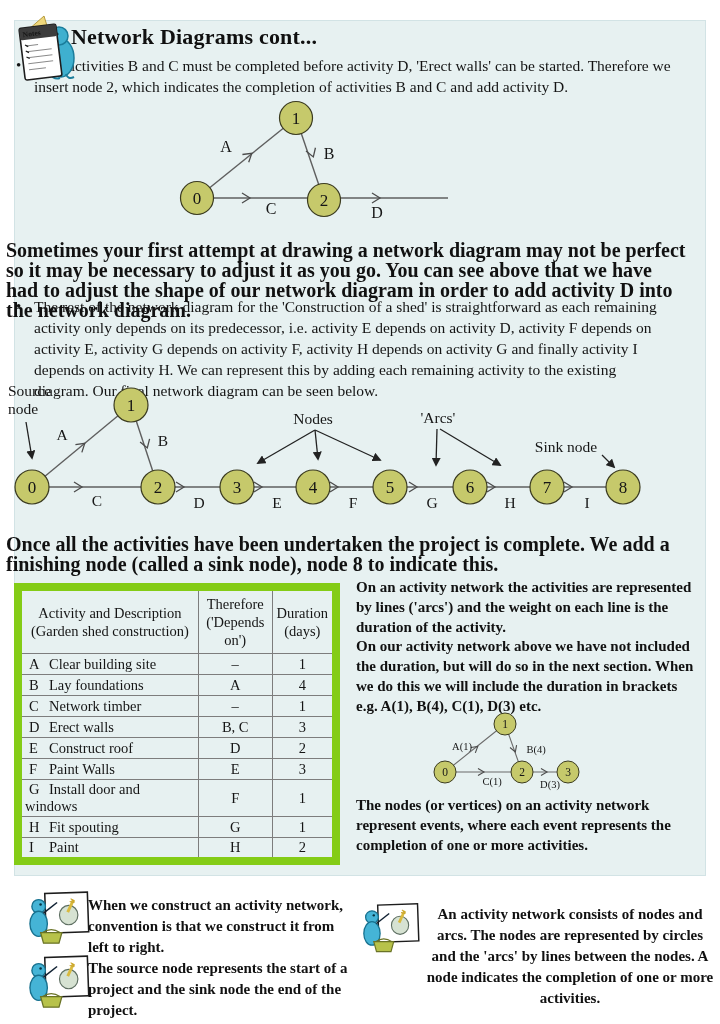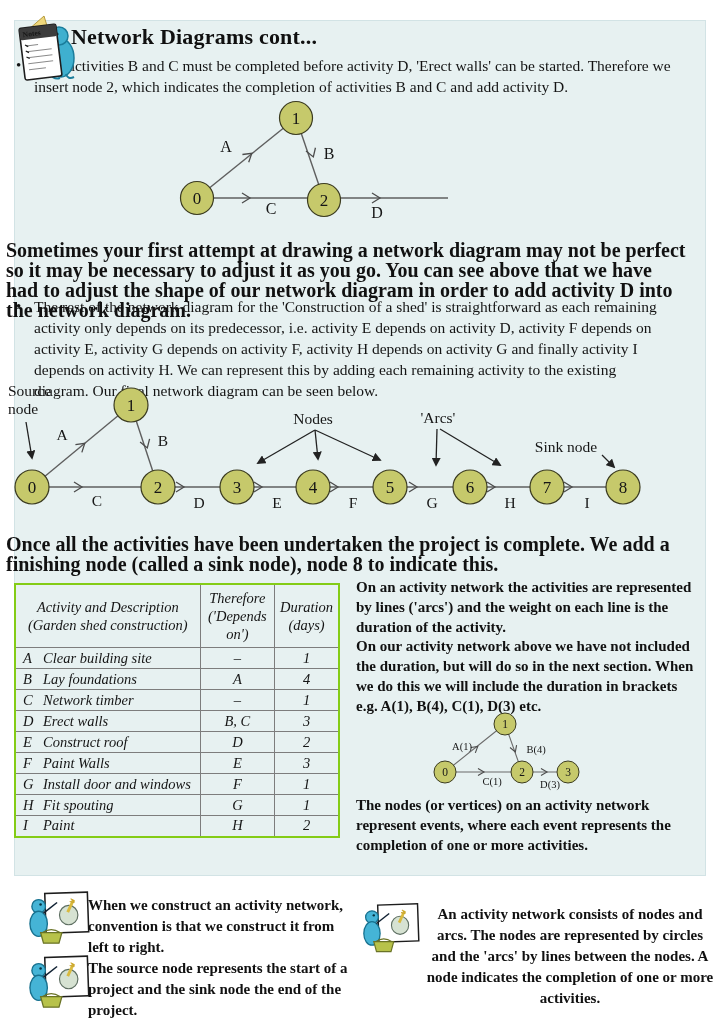--- a/index.html
+++ b/index.html
@@ -26,21 +26,21 @@
   .para-complete { left:6px; top:534px; width:682px; }
 
   svg text { font-family:"Liberation Serif","DejaVu Serif",serif; fill:#161616; }
   .diagram1 { position:absolute; left:136px; top:95px; }
   .diagram2 { position:absolute; left:0px; top:380px; }
   .diagram3 { position:absolute; left:416px; top:706px; }
 
   .act-table { position:absolute; left:14px; top:583px; width:326px;
     border-collapse:collapse; font-size:14.5px; color:#151515; }
   .act-table th, .act-table td { border:1px solid #7d7d7d; }
-  .act-table { border:2px solid #84cc16;font-style:italic; }
+  .act-table { border:8px solid #84cc16; }
   .act-table th { font-weight:normal; text-align:center; padding:4px 3px; line-height:18px; }
   .act-table td { padding:1px 3px; height:21px; line-height:17px; }
   .act-table td.c { text-align:center; }
   .act-id { display:inline-block; width:24px; padding-left:4px; }
 
   .sidecol { position:absolute; left:356px; width:338px; font-weight:bold;
     font-size:15px; line-height:20px; color:#111; }
   .side-arcs { top:577px; }
   .side-duration { top:636px; }
   .side-nodes { top:795px; }

